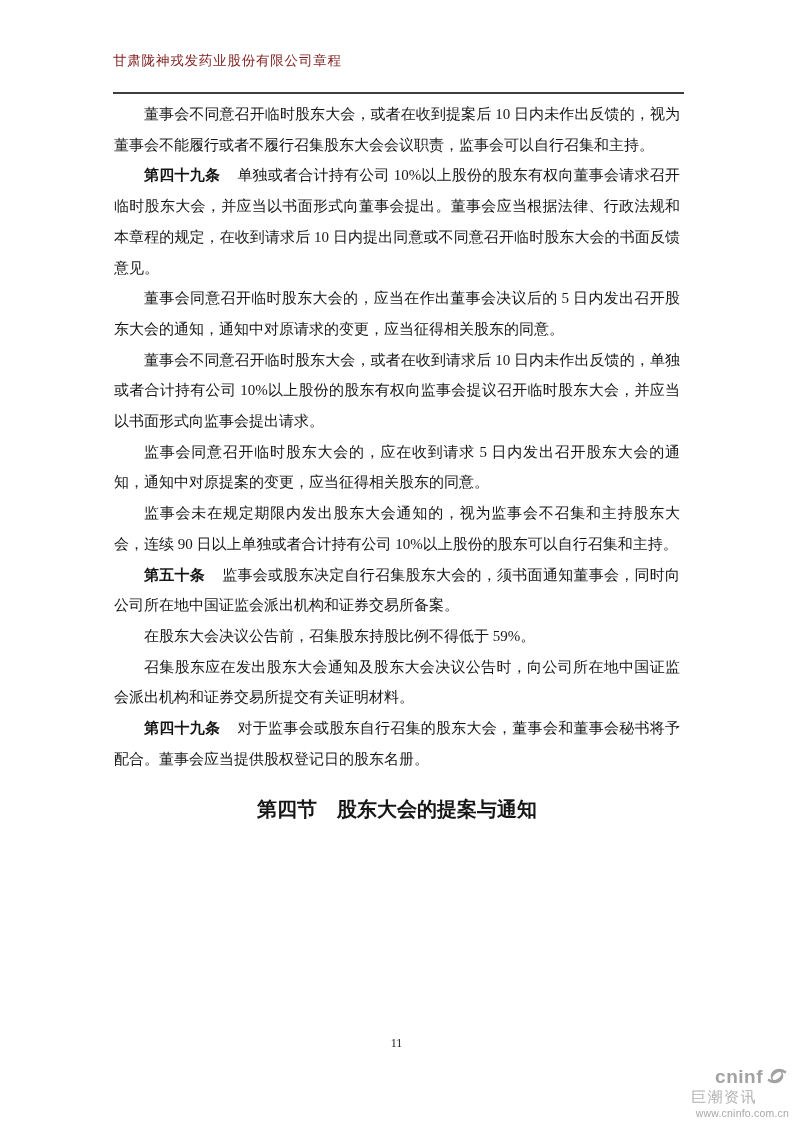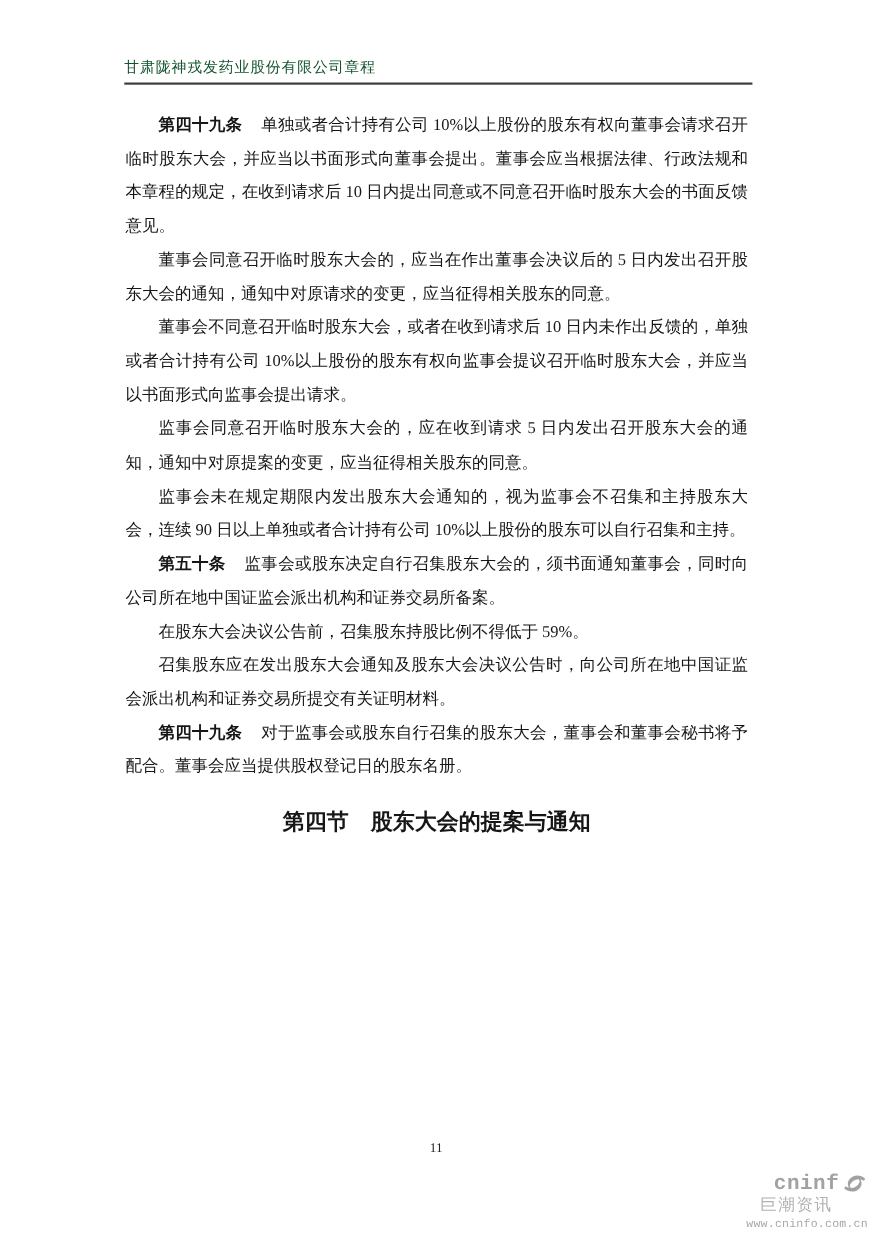--- a/index.html
+++ b/index.html
@@ -14,22 +14,22 @@
     color: #161616;
     overflow: hidden;
   }
   .page-header {
     position: absolute;
     top: 52px;
     left: 113px;
     width: 571px;
     font-size: 13.5px;
     letter-spacing: 0.8px;
-    color: #14532d;
-    padding-bottom: 5px;
+    color: #7f1d1d;
+    padding-bottom: 22px;
     border-bottom: 2px solid #3d3d3d;
     white-space: nowrap;
   }
   .doc-body {
     position: absolute;
     top: 99px;
     left: 114px;
     width: 566px;
     font-size: 15px;
     line-height: 30.7px;
@@ -57,21 +57,21 @@
     width: 100%;
     text-align: center;
     font-size: 12px;
     color: #222222;
   }
   .footer-logo {
     position: absolute;
     top: 1064px;
     right: 4px;
     width: 130px;
-    font-family: Liberation Mono, monospace;
+    font-family: Liberation Sans, sans-serif;
     color: #a2a2a2;
     text-align: right;
     line-height: 1;
   }
   .brand-row {
     display: flex;
     align-items: flex-end;
     justify-content: flex-end;
     gap: 2px;
   }
@@ -98,20 +98,21 @@
   }
 </style>
 </head>
 <body>
 
 <div class="page">
 
   <div class="page-header">甘肃陇神戎发药业股份有限公司章程</div>
 
   <div class="doc-body">
+      <p class="para"><span>董事会不同意召开临时股东大会，或者在收到提案后 10 日内未作出反馈的，视为董事会不能履行或者不履行召集股东大会会议职责，监事会可以自行召集和主持。</span></p>
       <p class="para"><b class="term">第四十九条</b><span>单独或者合计持有公司 10%以上股份的股东有权向董事会请求召开临时股东大会，并应当以书面形式向董事会提出。董事会应当根据法律、行政法规和本章程的规定，在收到请求后 10 日内提出同意或不同意召开临时股东大会的书面反馈意见。</span></p>
       <p class="para"><span>董事会同意召开临时股东大会的，应当在作出董事会决议后的 5 日内发出召开股东大会的通知，通知中对原请求的变更，应当征得相关股东的同意。</span></p>
       <p class="para"><span>董事会不同意召开临时股东大会，或者在收到请求后 10 日内未作出反馈的，单独或者合计持有公司 10%以上股份的股东有权向监事会提议召开临时股东大会，并应当以书面形式向监事会提出请求。</span></p>
       <p class="para"><span>监事会同意召开临时股东大会的，应在收到请求 5 日内发出召开股东大会的通知，通知中对原提案的变更，应当征得相关股东的同意。</span></p>
       <p class="para"><span>监事会未在规定期限内发出股东大会通知的，视为监事会不召集和主持股东大会，连续 90 日以上单独或者合计持有公司 10%以上股份的股东可以自行召集和主持。</span></p>
       <p class="para"><b class="term">第五十条</b><span>监事会或股东决定自行召集股东大会的，须书面通知董事会，同时向公司所在地中国证监会派出机构和证券交易所备案。</span></p>
       <p class="para"><span>在股东大会决议公告前，召集股东持股比例不得低于 59%。</span></p>
       <p class="para"><span>召集股东应在发出股东大会通知及股东大会决议公告时，向公司所在地中国证监会派出机构和证券交易所提交有关证明材料。</span></p>
       <p class="para"><b class="term">第四十九条</b><span>对于监事会或股东自行召集的股东大会，董事会和董事会秘书将予配合。董事会应当提供股权登记日的股东名册。</span></p>
       <h3 class="section-heading"><span class="sec-no">第四节</span><span>股东大会的提案与通知</span></h3>

